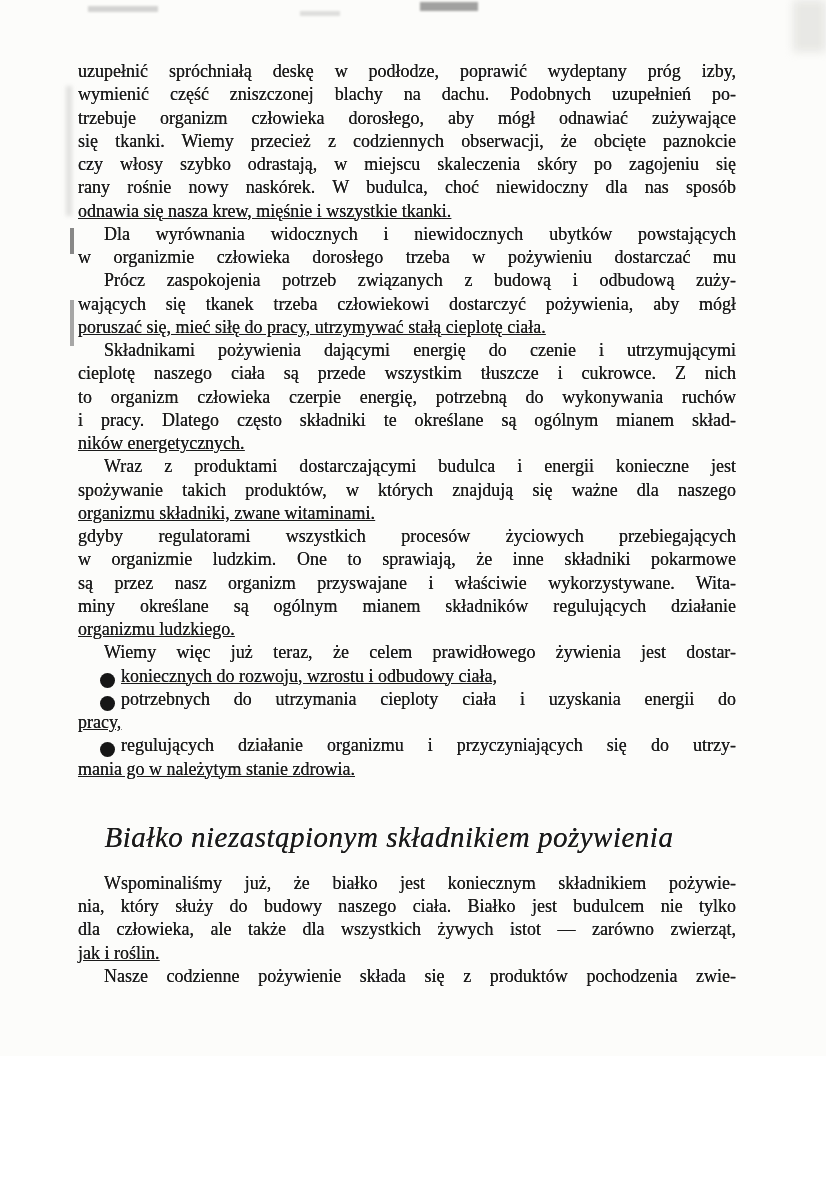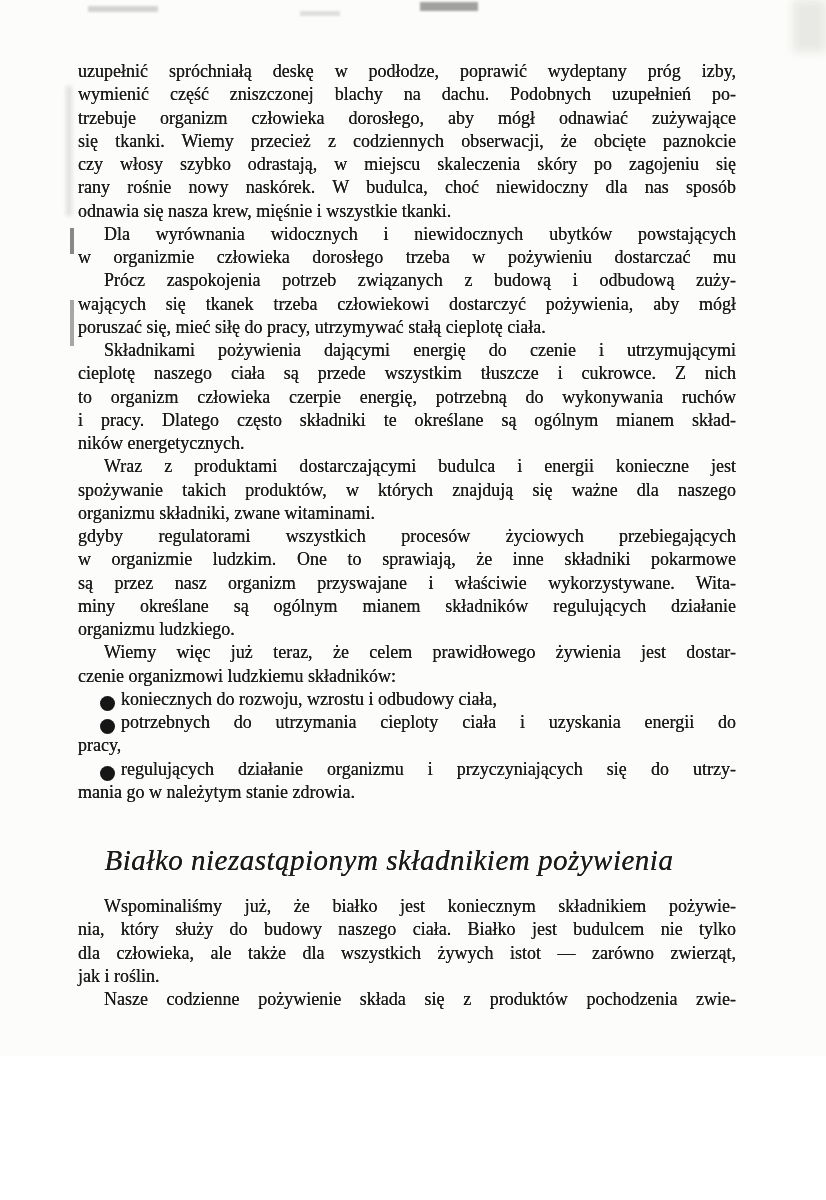--- a/index.html
+++ b/index.html
@@ -21,20 +21,21 @@
   .para{margin:0;}
   .line{
     text-align:justify;
     text-align-last:justify;
     white-space:nowrap;
     height:23.25px;
   }
   .line.last{
     text-align:left;
     text-align-last:left;
+    text-decoration:underline;
   }
   .line.indent{text-indent:26px;}
   .line.bullet-line{text-indent:22px;}
   .orn{
     display:inline-block;
     width:15px;height:15px;
     background:#161616;
     border-radius:50%;
     color:#fbfbf8;
     font-size:10px;line-height:15px;
@@ -132,21 +133,20 @@
       </div>
       <div class="para">
         <div class="line">gdyby regulatorami wszystkich procesów życiowych przebiegających</div>
         <div class="line">w organizmie ludzkim. One to sprawiają, że inne składniki pokarmowe</div>
         <div class="line">są przez nasz organizm przyswajane i właściwie wykorzystywane. Wita-</div>
         <div class="line">miny określane są ogólnym mianem składników regulujących działanie</div>
         <div class="line last">organizmu ludzkiego.</div>
       </div>
       <div class="para">
         <div class="line indent">Wiemy więc już teraz, że celem prawidłowego żywienia jest dostar-</div>
-        <div class="line last">czenie organizmowi ludzkiemu składników:</div>
       </div>
       <div class="para">
         <div class="line last bullet-line"><span class="orn">✳</span>koniecznych do rozwoju, wzrostu i odbudowy ciała,</div>
       </div>
       <div class="para">
         <div class="line bullet-line"><span class="orn">✳</span>potrzebnych do utrzymania cieploty ciała i uzyskania energii do</div>
         <div class="line last">pracy,</div>
       </div>
       <div class="para">
         <div class="line bullet-line"><span class="orn">✳</span>regulujących działanie organizmu i przyczyniających się do utrzy-</div>

